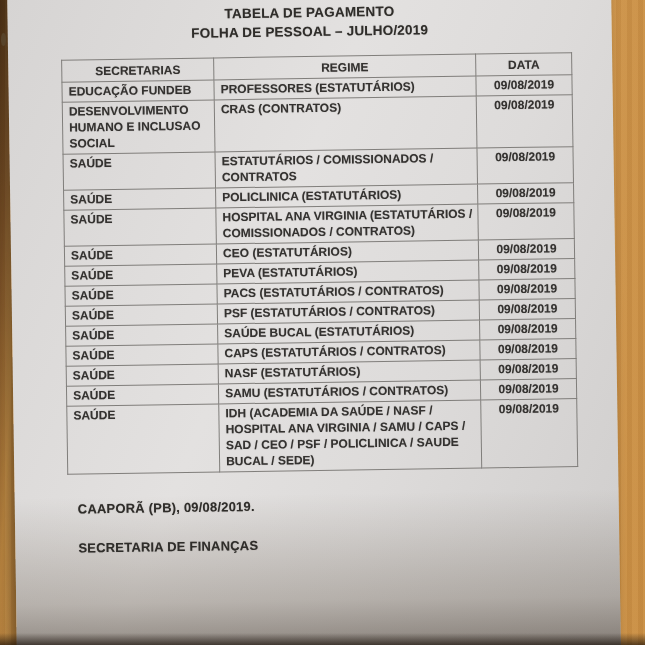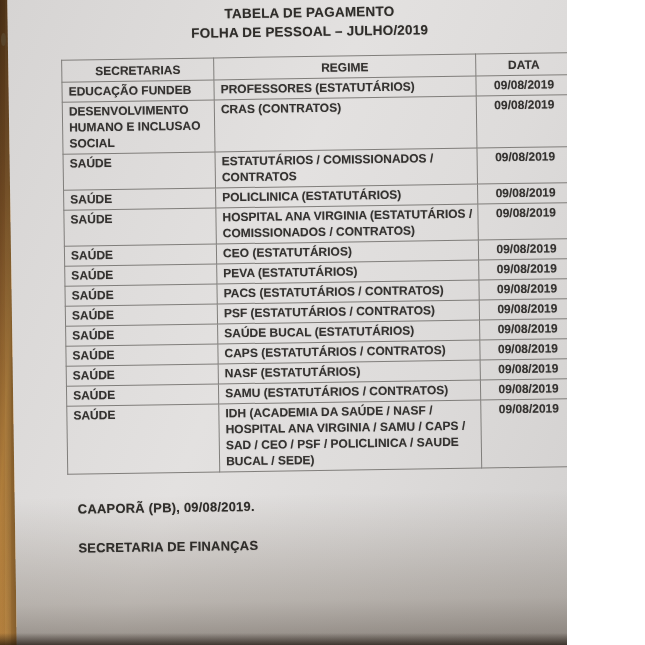--- a/index.html
+++ b/index.html
@@ -3,21 +3,21 @@
 <meta charset="utf-8">
 <style>
   html, body {
     margin: 0; padding: 0;
     width: 645px; height: 645px;
     overflow: hidden;
     font-family: "Liberation Sans", "DejaVu Sans", sans-serif;
   }
   .scene {
     position: relative;
-    width: 567px; height: 645px;
+    width: 645px; height: 645px;
     overflow: hidden;
     background:
       repeating-linear-gradient(90deg, rgba(95,58,22,0.05) 0 5px, rgba(255,230,180,0.05) 5px 11px),
       linear-gradient(93deg, #4a3016 0%, #7a5128 2.2%, #b98540 4.5%, #c78f4b 40%, #d19a54 72%, #c98e43 100%);
   }
   .paper {
     position: absolute;
     left: 12px; top: -14px;
     width: 604px; height: 668px;
     transform: rotate(-0.85deg);

